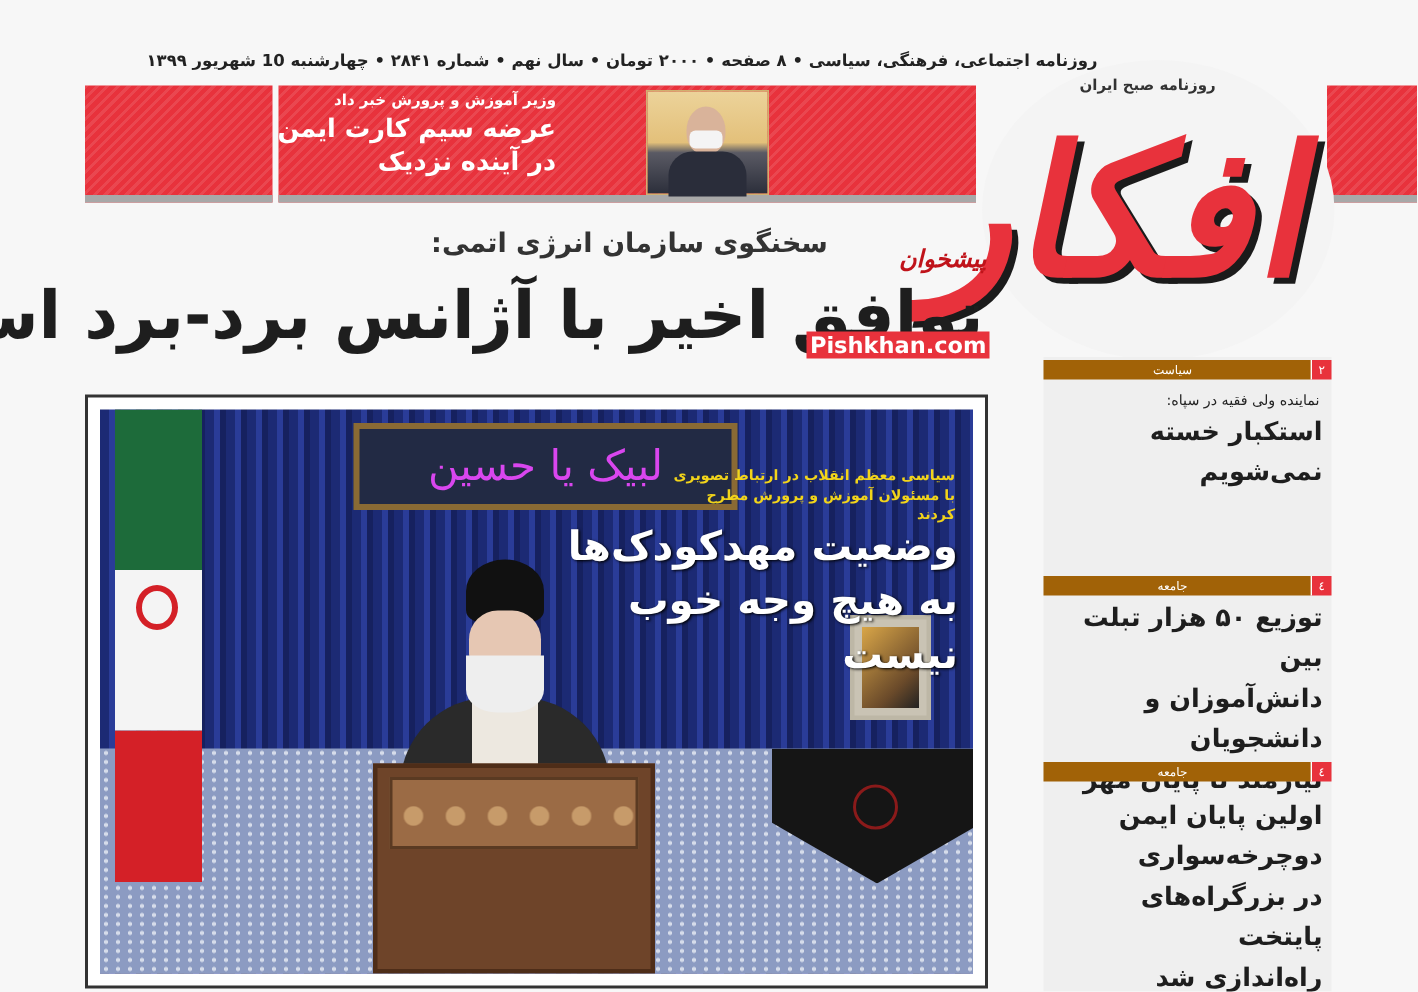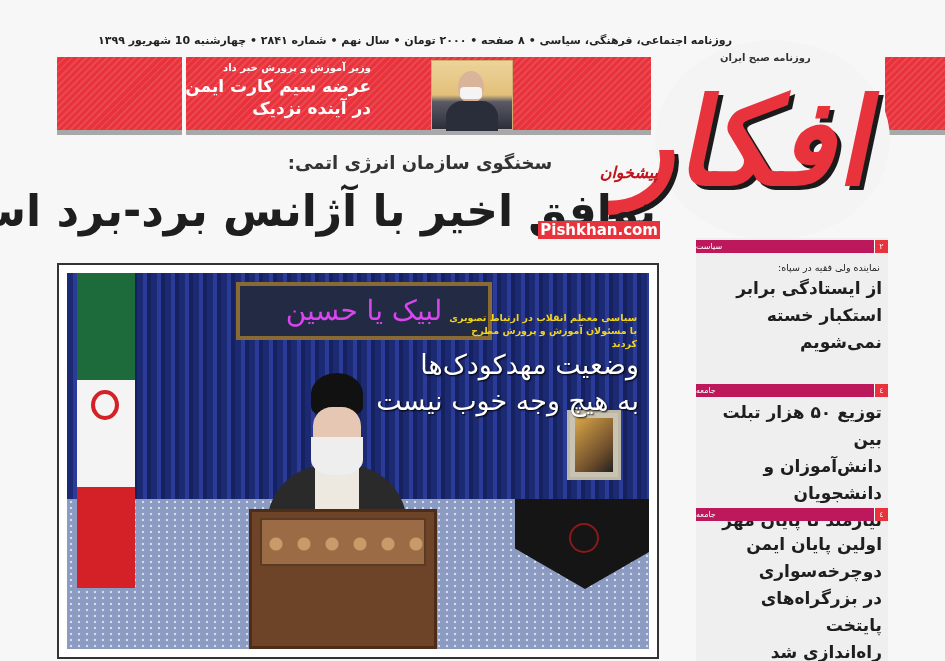--- a/index.html
+++ b/index.html
@@ -61,28 +61,28 @@
   .person .cloak { position: absolute; left: 0; top: 92px; width: 140px; height: 70px; border-radius: 60px 60px 0 0; background: #2a2a2a; }
   .person .robe { position: absolute; left: 48px; top: 92px; width: 44px; height: 70px; background: #ede8e0; }
   .podium { position: absolute; left: 182px; top: 236px; width: 188px; height: 140px; background: #6e4429; border: 3px solid #4e2d18; }
   .podium .lattice { position: absolute; left: 8px; top: 6px; width: 166px; height: 48px; background: #9b6b45; border: 2px solid #5a3a22;
     background-image: radial-gradient(circle, #c79b6a 6px, rgba(0,0,0,0) 7px); background-size: 28px 48px; }
   .frame-pic { position: absolute; left: 500px; top: 137px; width: 54px; height: 70px; background: #c9c3b4; border: 3px solid #bdb7a6; }
   .frame-pic span { position: absolute; inset: 5px; background: linear-gradient(135deg,#d9a648,#6a4a2a 70%,#222); }
   .table { position: absolute; left: 448px; top: 226px; width: 140px; height: 90px; background: #151515; clip-path: polygon(0 0, 100% 0, 100% 55%, 50% 100%, 0 55%); }
   .table .seal { position: absolute; left: 54px; top: 24px; width: 30px; height: 30px; border-radius: 50%; border: 2px solid #8a1a1a; }
   .ph-kicker { position: absolute; top: 38px; right: 12px; width: 190px; color: #f2d41a; font-size: 9.5px; font-weight: bold; line-height: 13px; text-align: right; }
-  .ph-title { position: absolute; top: 74px; right: 10px; width: 290px; color: #fff; font-size: 27px; font-weight: normal; line-height: 36px; text-align: right; text-shadow: 1px 1px 2px #000; }
+  .ph-title { position: absolute; top: 74px; right: 10px; width: 290px; color: #fff; font-size: 27px; font-weight: bold; line-height: 36px; text-align: right; text-shadow: 1px 1px 2px #000; }
 
   
   .col { position: absolute; top: 238px; left: 696px; width: 192px; height: 423px; background: #efefef; }
   .sec { position: absolute; left: 0; width: 192px; }
   .sec-bar { display: flex; height: 13px; }
   .sec-num { width: 14px; background: #e8323c; color: #fff; font-size: 8px; text-align: center; line-height: 13px; border-left: 1px solid #fff; }
-  .sec-label { flex: 1; background: #be185d; color: #fff; font-size: 8px; line-height: 13px; padding-right: 6px; text-align: left; }
+  .sec-label { flex: 1; background: #a16207; color: #fff; font-size: 8px; line-height: 13px; padding-right: 6px; text-align: center; }
   .sec-kicker { font-size: 9.5px; font-weight: normal; color: #222; text-align: right; padding: 9px 8px 0 4px; }
   .sec-title { font-size: 17px; font-weight: bold; color: #1e1e1e; text-align: right; padding: 2px 6px 0 4px; line-height: 27px; }
 </style>
 </head>
 <body>
 
 <div class="infoline">روزنامه اجتماعی، فرهنگی، سیاسی • ۸ صفحه • ۲۰۰۰ تومان • سال نهم • شماره ۲۸۴۱ • چهارشنبه 10 شهریور ۱۳۹۹</div>
 
 <div class="band-left stripes"></div>
 
@@ -151,21 +151,20 @@
 </div>
 
 <div class="col">
   <div class="sec" style="top:2px;">
     <div class="sec-bar">
       <div class="sec-num">۲</div>
       <div class="sec-label">سیاست</div>
     </div>
     <div class="sec-kicker">نماینده ولی فقیه در سپاه:</div>
     <div class="sec-title">
-      <div>از ایستادگی برابر</div>
       <div>استکبار خسته</div>
       <div>نمی‌شویم</div>
     </div>
   </div>
 
   <div class="sec" style="top:146px;">
     <div class="sec-bar">
       <div class="sec-num">٤</div>
       <div class="sec-label">جامعه</div>
     </div>

